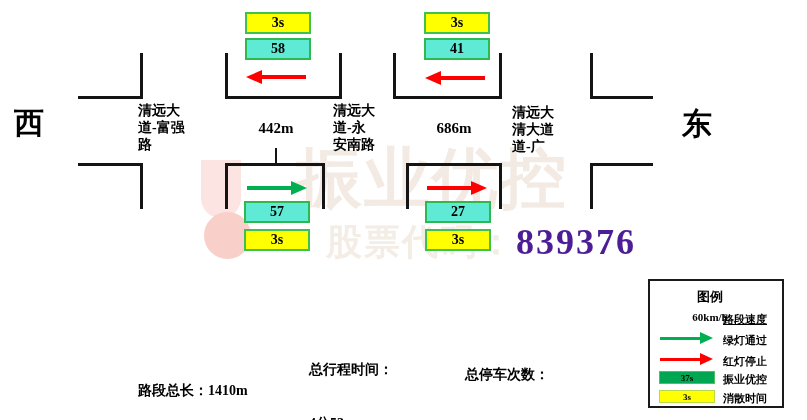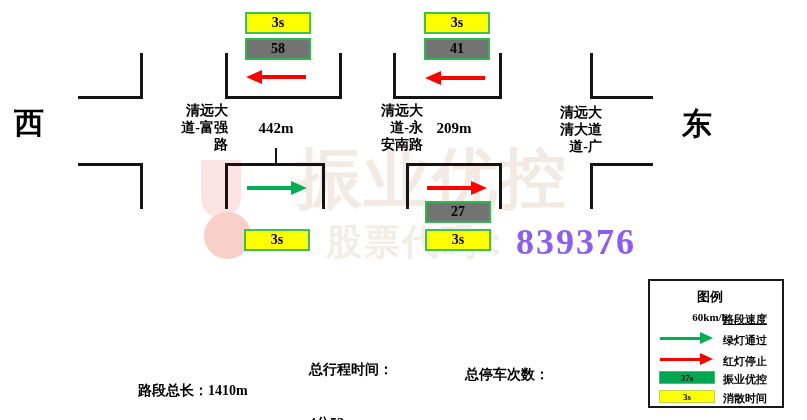--- a/index.html
+++ b/index.html
@@ -16,39 +16,39 @@
   .hline{height:3px;}
   .vline{width:3px;}
 
   
   .tag{
     position:absolute;width:66px;height:22px;box-sizing:border-box;
     border:2px solid #3fc14f;display:flex;align-items:center;justify-content:center;
     font-size:14px;line-height:1;
   }
   .tag.yellow{background:#ffff00;}
-  .tag.green{background:#737373;border-color:#2eb84f;}
+  .tag.green{background:#5eead4;border-color:#2eb84f;}
 
   
   .arrow{position:absolute;display:flex;align-items:center;}
   .shaft{height:4px;}
   .head-l{width:0;height:0;border-top:7px solid transparent;border-bottom:7px solid transparent;}
   .head-r{width:0;height:0;border-top:7px solid transparent;border-bottom:7px solid transparent;}
   .arrow.red .shaft{background:#ff0000;}
   .arrow.red .head-l{border-right:16px solid #ff0000;}
   .arrow.red .head-r{border-left:16px solid #ff0000;}
   .arrow.green .shaft{background:#00b050;}
   .arrow.green .head-r{border-left:16px solid #00b050;}
 
   .arrow.small .shaft{height:3px;}
   .arrow.small .head-r{border-top-width:6px;border-bottom-width:6px;border-left-width:13px;}
 
   
   .dir{position:absolute;font-size:30px;line-height:1;}
-  .xname{position:absolute;width:90px;text-align:right;font-size:14px;line-height:17px;}
+  .xname{position:absolute;width:90px;text-align:left;font-size:14px;line-height:17px;}
   .dist{position:absolute;width:90px;text-align:center;font-size:15px;line-height:1;}
   .stat{position:absolute;font-size:14px;line-height:18px;white-space:pre;}
 
   
   #legend-box{position:absolute;left:648px;top:279px;width:136px;height:129px;
     box-sizing:border-box;border:2px solid #1a1a1a;background:#fff;}
   .lg-title{position:absolute;left:0;top:7px;width:120px;text-align:center;font-size:13px;}
   .lg-val{position:absolute;left:10px;width:100px;text-align:center;font-size:11px;}
   .lg-label{position:absolute;left:73px;font-size:11px;white-space:nowrap;}
   .lg-tag{position:absolute;left:9px;width:56px;height:13px;box-sizing:border-box;
@@ -59,21 +59,21 @@
   
   .wm-bar{position:absolute;left:201px;top:160px;width:40px;height:58px;
     background:#fbe4e1;border-radius:0 0 22px 22px;}
   .wm-dot{position:absolute;left:204px;top:212px;width:47px;height:47px;
     border-radius:50%;background:#f8cfc9;}
   .wm-brand{position:absolute;left:296px;top:146px;font-size:66px;line-height:1;
     letter-spacing:2px;color:#f2eae3;white-space:nowrap;}
   .wm-stock{position:absolute;left:326px;top:224px;font-size:36px;line-height:1;
     letter-spacing:2px;white-space:nowrap;}
   .wm-stock .prefix{color:#f3ede6;}
-  .wm-stock .number{color:#8b5cf6;}
+  .wm-stock .number{color:#4c1d95;}
 </style>
 </head>
 <body>
 
 <div id="canvas">
 
   <div class="layer" id="wm-layer">
     <div class="wm-bar"></div>
     <div class="wm-dot"></div>
     <div class="wm-brand">振业优控</div>
@@ -122,40 +122,41 @@
       <div>安南路</div>
     </div>
     <div class="xname" style="left:512px;top:104px;">
       <div>清远大</div>
       <div>清大道</div>
       <div>道-广</div>
     </div>
 
     <div class="dist" style="left:231px;top:121px;">442m</div>
     <div class="vline" style="left:275px;top:148px;height:15px;width:2px;"></div>
-    <div class="dist" style="left:409px;top:121px;">209m</div>
+    <div class="dist" style="left:409px;top:121px;">686m</div>
 
     <div class="tag yellow" style="left:245px;top:12px;">3s</div>
     <div class="tag green" style="left:245px;top:38px;">58</div>
     <div class="arrow red" style="left:246px;top:70px;">
       <span class="head-l"></span>
         <span class="shaft" style="width:44px;"></span>
     </div>
 
     <div class="tag yellow" style="left:424px;top:12px;">3s</div>
     <div class="tag green" style="left:424px;top:38px;">41</div>
     <div class="arrow red" style="left:425px;top:71px;">
       <span class="head-l"></span>
         <span class="shaft" style="width:44px;"></span>
     </div>
 
     <div class="arrow green" style="left:247px;top:181px;">
       <span class="shaft" style="width:44px;"></span>
         <span class="head-r"></span>
     </div>
+    <div class="tag green" style="left:244px;top:201px;">57</div>
     <div class="tag yellow" style="left:244px;top:229px;">3s</div>
 
     <div class="arrow red" style="left:427px;top:181px;">
       <span class="shaft" style="width:44px;"></span>
         <span class="head-r"></span>
     </div>
     <div class="tag green" style="left:425px;top:201px;">27</div>
     <div class="tag yellow" style="left:425px;top:229px;">3s</div>
 
     <div class="stat" style="left:138px;top:346px;">

